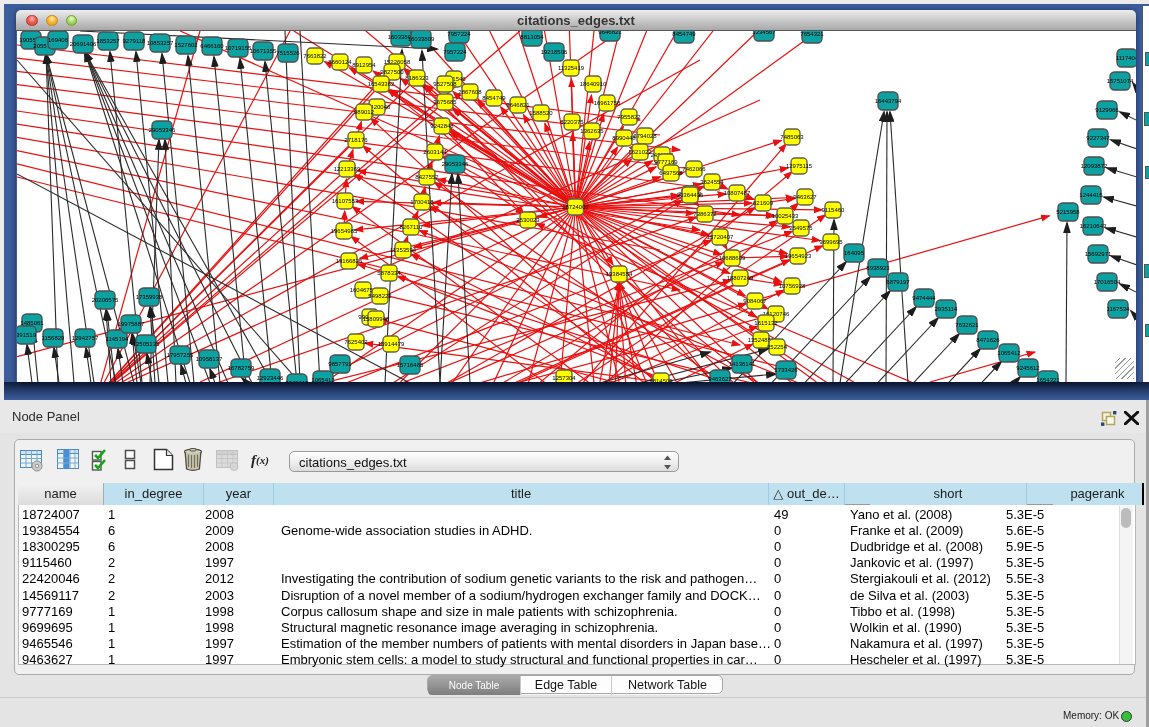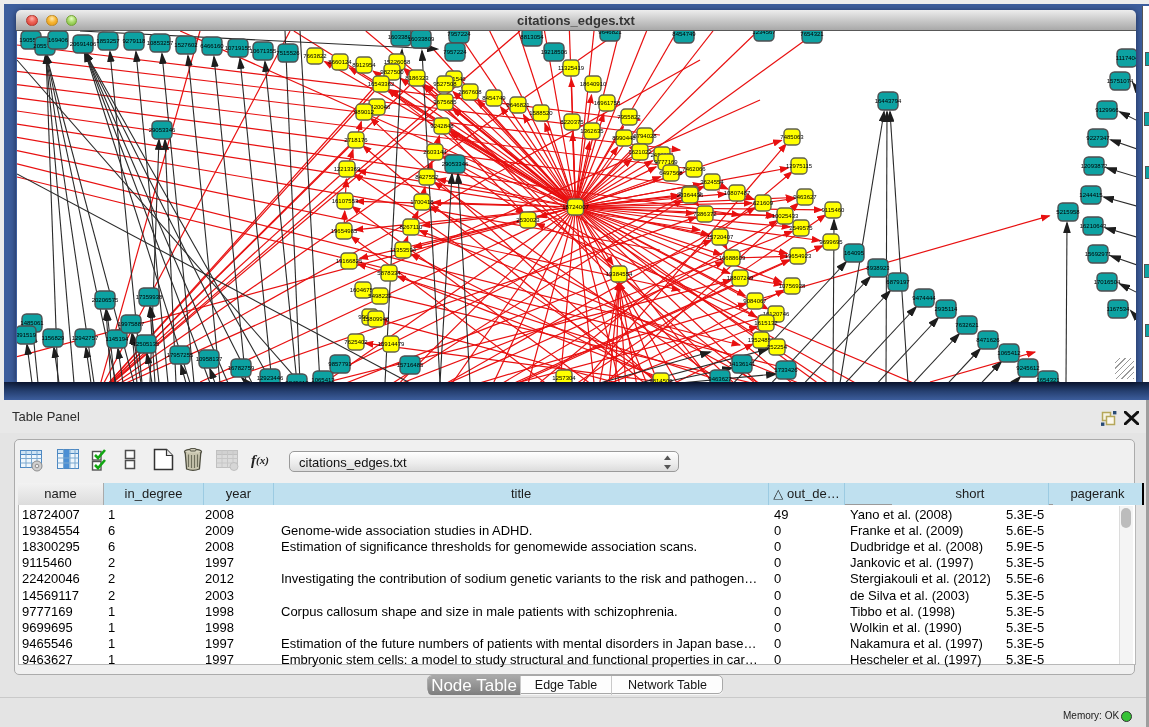--- a/index.html
+++ b/index.html
@@ -578,21 +578,21 @@
         <rect x="383.0" y="336.0" width="16" height="16" rx="4" fill="#ffff00" stroke="#62624e" stroke-width="1.4"></rect>
         <text x="391.0" y="346.0" font-family="Liberation Sans" font-size="6" fill="#000" text-anchor="middle">16914479</text>
       </svg>
   <div class="abs" style="right:2px;bottom:3px;width:19px;height:21px;background:
     repeating-linear-gradient(135deg,transparent 0,transparent 3px,#9a9a9a 3px,#9a9a9a 4px)"></div>
  </div>
 </div>
 
 <div class="abs" style="left:0;top:400px;width:1149px;height:327px;background:#e4e4e4;border-right:3px solid #9e9e9e">
  <div class="abs" style="left:0;top:0;width:1146px;height:33px;background:#e8e8e8">
-  <div class="abs" style="left:12px;top:9px;font-size:13px;color:#2c2c2c">Table Panel</div>
+  <div class="abs" style="left:12px;top:9px;font-size:13px;color:#2c2c2c">Node Panel</div>
   <svg class="abs" style="left:1100px;top:11px" width="18" height="16" viewBox="0 0 18 16">
     <rect x="2.5" y="1.5" width="8" height="8" fill="#f6f2e2" stroke="#b5a75a" stroke-width="1.5"></rect>
     <rect x="6.5" y="5.5" width="8" height="8" fill="#fbf8ec" stroke="#b5a75a" stroke-width="1.5"></rect>
     <rect x="13" y="0" width="3.4" height="3.4" fill="#274a73"></rect>
     <rect x="1" y="11.5" width="3.4" height="3.4" fill="#274a73"></rect>
   </svg>
   <svg class="abs" style="left:1124px;top:11px" width="15" height="14" viewBox="0 0 15 14">
     <path d="M1,1 L14,13 M14,1 L1,13" stroke="#111" stroke-width="3" stroke-linecap="round"></path>
   </svg>
  </div>
@@ -652,21 +652,21 @@
  </div>
 
  <div class="abs" style="left:18px;top:83px;width:1118px;height:182px;background:#fff;border:1px solid #b8b8b8;overflow:hidden">
  </div>
  <div class="abs" style="left:18px;top:83px;width:1075px;height:22px;background:#bfe0ef;border-bottom:1px solid #9a9a9a"></div>
  <div class="abs hd" style="left:18px;top:83px;width:86px;background:linear-gradient(#f2f2f2,#dcdcdc);border-right:1px solid #aaa"><i>name</i></div>
  <div class="abs hd" style="left:104px;top:83px;width:100px"><i>in_degree</i></div>
  <div class="abs hd" style="left:204px;top:83px;width:70px"><i>year</i></div>
  <div class="abs hd" style="left:274px;top:83px;width:495px"><i>title</i></div>
  <div class="abs hd" style="left:769px;top:83px;width:76px"><i>△&nbsp;out_de…</i></div>
- <div class="abs hd" style="left:892px;top:83px;width:157px"><i>short</i></div>
+ <div class="abs hd" style="left:870px;top:83px;width:157px"><i>short</i></div>
  <div class="abs hd" style="left:1053px;top:83px;width:91px;border-right:2px solid #000000"><i>pagerank</i></div>
 
  <div class="abs" style="left:1119px;top:106px;width:14px;height:158px;background:#f4f4f4;border-left:1px solid #dcdcdc"></div>
  <div class="abs" style="left:1121px;top:108px;width:10px;height:20px;background:#bcbcbc;border-radius:5px"></div>
 <div class="rw" style="top:106.5px">
       <span style="left:22px">18724007</span>
       <span style="left:108px">1</span>
       <span style="left:205px">2008</span>
       <span style="left:774px">49</span>
       <span style="left:850px">Yano et al. (2008)</span>
@@ -678,88 +678,89 @@
       <span style="left:205px">2009</span>
       <span style="left:281px">Genome-wide association studies in ADHD.</span>
       <span style="left:774px">0</span>
       <span style="left:850px">Franke et al. (2009)</span>
       <span style="left:1006px">5.6E-5</span>
     </div>
     <div class="rw" style="top:138.9px">
       <span style="left:22px">18300295</span>
       <span style="left:108px">6</span>
       <span style="left:205px">2008</span>
-      <span style="left:281px">Estimation of significance thresholds for genomewide association scans.</span>
       <span style="left:774px">0</span>
       <span style="left:850px">Dudbridge et al. (2008)</span>
       <span style="left:1006px">5.9E-5</span>
     </div>
     <div class="rw" style="top:155.1px">
       <span style="left:22px">9115460</span>
       <span style="left:108px">2</span>
       <span style="left:205px">1997</span>
       <span style="left:774px">0</span>
       <span style="left:850px">Jankovic et al. (1997)</span>
       <span style="left:1006px">5.3E-5</span>
     </div>
     <div class="rw" style="top:171.3px">
       <span style="left:22px">22420046</span>
       <span style="left:108px">2</span>
       <span style="left:205px">2012</span>
       <span style="left:281px">Investigating the contribution of sodium genetic variants to the risk and pathogen…</span>
       <span style="left:774px">0</span>
       <span style="left:850px">Stergiakouli et al. (2012)</span>
-      <span style="left:1006px">5.5E-6</span>
+      <span style="left:1006px">5.5E-3</span>
     </div>
     <div class="rw" style="top:187.5px">
       <span style="left:22px">14569117</span>
       <span style="left:108px">2</span>
       <span style="left:205px">2003</span>
+      <span style="left:281px">Disruption of a novel member of a sodium/hydrogen exchanger family and DOCK…</span>
       <span style="left:774px">0</span>
       <span style="left:850px">de Silva et al. (2003)</span>
       <span style="left:1006px">5.3E-5</span>
     </div>
     <div class="rw" style="top:203.7px">
       <span style="left:22px">9777169</span>
       <span style="left:108px">1</span>
       <span style="left:205px">1998</span>
       <span style="left:281px">Corpus callosum shape and size in male patients with schizophrenia.</span>
       <span style="left:774px">0</span>
       <span style="left:850px">Tibbo et al. (1998)</span>
       <span style="left:1006px">5.3E-5</span>
     </div>
     <div class="rw" style="top:219.9px">
       <span style="left:22px">9699695</span>
       <span style="left:108px">1</span>
       <span style="left:205px">1998</span>
+      <span style="left:281px">Structural magnetic resonance image averaging in schizophrenia.</span>
       <span style="left:774px">0</span>
       <span style="left:850px">Wolkin et al. (1990)</span>
       <span style="left:1006px">5.3E-5</span>
     </div>
     <div class="rw" style="top:236.1px">
       <span style="left:22px">9465546</span>
       <span style="left:108px">1</span>
       <span style="left:205px">1997</span>
-      <span style="left:281px">Estimation of the future numbers of patients with mental disorders in Japan base…</span>
+      <span style="left:281px">Estimation of the member numbers of patients with mental disorders in Japan base…</span>
       <span style="left:774px">0</span>
       <span style="left:850px">Nakamura et al. (1997)</span>
       <span style="left:1006px">5.3E-5</span>
     </div>
     <div class="rw" style="top:252.3px">
       <span style="left:22px">9463627</span>
       <span style="left:108px">1</span>
       <span style="left:205px">1997</span>
       <span style="left:281px">Embryonic stem cells: a model to study structural and functional properties in car…</span>
       <span style="left:774px">0</span>
       <span style="left:850px">Hescheler et al. (1997)</span>
       <span style="left:1006px">5.3E-5</span>
     </div>
 
  <div class="abs" style="left:427px;top:275px;width:296px;height:19px;border:1px solid #a8a8a8;border-radius:5px;background:#fdfdfd;box-shadow:0 1px 0 rgba(255,255,255,.7)">
-  <div class="abs" style="left:0;top:0;width:92px;height:19px;border-radius:4px 0 0 4px;background:linear-gradient(#a9a9a9,#7e7e7e);color:#fff;text-align:center;font-size:17px;line-height:19px">Node Table</div>
+  <div class="abs" style="left:0;top:0;width:92px;height:19px;border-radius:4px 0 0 4px;background:linear-gradient(#a9a9a9,#7e7e7e);color:#fff;text-align:center;font-size:10px;line-height:19px">Node Table</div>
   <div class="abs" style="left:92px;top:0;width:91px;height:19px;border-left:1px solid #c9c9c9;color:#141414;text-align:center;font-size:12.5px;line-height:19px">Edge Table</div>
   <div class="abs" style="left:183px;top:0;width:112px;height:19px;border-left:1px solid #c9c9c9;color:#141414;text-align:center;font-size:12.5px;line-height:19px">Network Table</div>
  </div>
  <div class="abs" style="left:0;top:297px;width:1146px;height:1px;background:#c9c9c9"></div>
  <div class="abs" style="left:1063px;top:310px;font-size:10px;color:#222">Memory: OK</div>
  <div class="abs" style="left:1121px;top:310.5px;width:11px;height:11px;border-radius:50%;background:#35c235;border:1.5px solid #333"></div>
 </div>
 <style>
 .hd{height:22px;font-size:13px;color:#1c1c1c;text-align:center;line-height:22px;background:#bfe0ef;border-right:1px solid #9ccbe2;top:83px}
 .hd i{font-style:normal}

